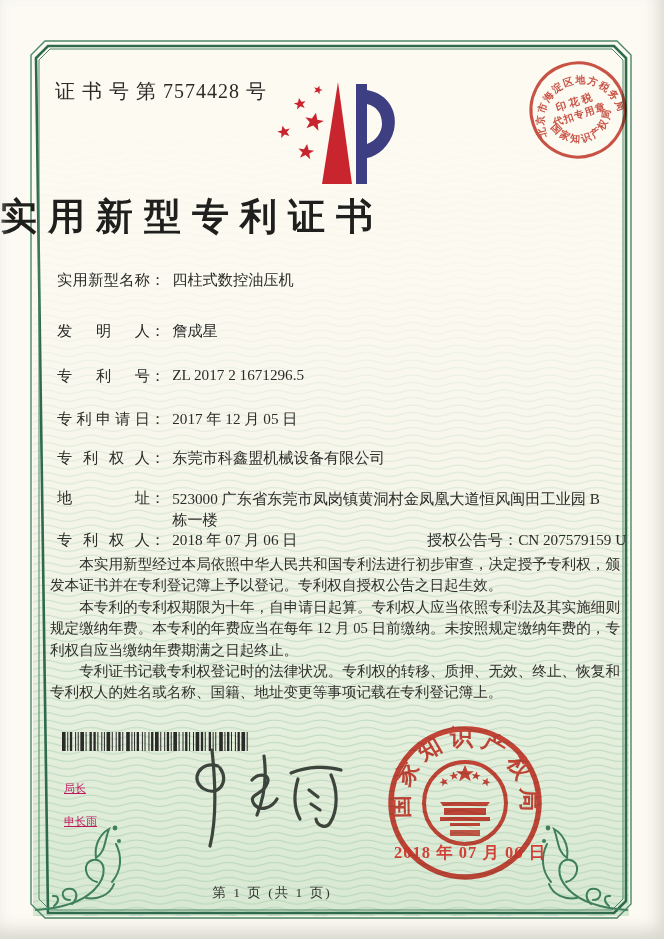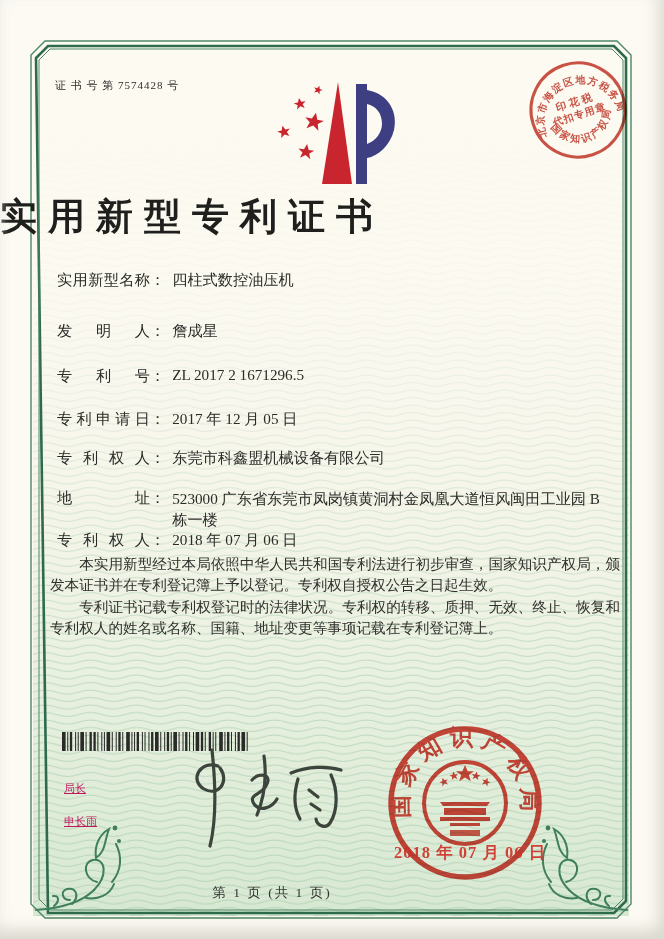--- a/index.html
+++ b/index.html
@@ -18,21 +18,21 @@
   }
   #waves{left:33px;top:43px;z-index:0;}
   #wave-fade{
     left:33px;top:43px;width:596px;height:873px;z-index:1;
     background:linear-gradient(180deg,rgba(252,250,241,1) 4%,rgba(252,250,241,.85) 28%,rgba(250,249,238,.35) 52%,rgba(245,246,232,0) 72%);
   }
   #photo-shadow{left:0;top:0;width:664px;height:939px;z-index:9;pointer-events:none;
     box-shadow:inset -5px -9px 16px rgba(95,95,80,.22), inset 2px 2px 8px rgba(255,255,255,.5);}
   
   .content{z-index:3;}
-  #cert-number{left:55px;top:78px;font-size:11px;letter-spacing:1px;}
+  #cert-number{left:55px;top:78px;font-size:20px;letter-spacing:1px;}
   #title{left:0;top:192px;width:664px;font-size:37px;font-weight:bold;
          letter-spacing:11px;color:#1f1f1d;}
   .field-row{left:57px;font-size:15.2px;white-space:nowrap;}
   .flabel{display:inline-block;width:93px;text-align:justify;text-align-last:justify;vertical-align:top;}
   .fcolon{display:inline-block;vertical-align:top;margin-right:7px;}
   .fvalue{display:inline-block;vertical-align:top;}
   .fvalue.wrap{white-space:normal;width:436px;line-height:21px;}
   #grant-number-part{left:370px;top:0;position:absolute;}
   #paragraphs{left:50px;top:554px;width:570px;font-size:14.6px;line-height:21.4px;
               text-align:justify;color:#30302c;}
@@ -153,24 +153,28 @@
   <span class="flabel">专利申请日</span><span class="fcolon">：</span><span class="fvalue">2017 年 12 月 05 日</span>
 </div>
 <div class="abs content field-row" style="top:448px">
   <span class="flabel">专利权人</span><span class="fcolon">：</span><span class="fvalue">东莞市科鑫盟机械设备有限公司</span>
 </div>
 <div class="abs content field-row" style="top:488px">
   <span class="flabel">地址</span><span class="fcolon">：</span><span class="fvalue wrap">523000 广东省东莞市凤岗镇黄洞村金凤凰大道恒风闽田工业园 B 栋一楼</span>
 </div>
 <div class="abs content field-row" style="top:530px;width:570px">
   <span class="flabel">专利权人</span><span class="fcolon">：</span><span class="fvalue">2018 年 07 月 06 日</span>
+  <span id="grant-number-part">
+    <span>授权公告号</span><span>：</span><span>CN 207579159 U</span>
+  </span>
 </div>
 
 <div id="paragraphs" class="abs content">
-  <p>本实用新型经过本局依照中华人民共和国专利法进行初步审查，国家知识产权局，颁发本证书并在专利登记簿上予以登记。专利权自授权公告之日起生效。</p>
+  <p>本实用新型经过本局依照中华人民共和国专利法进行初步审查，决定授予专利权，颁发本证书并在专利登记簿上予以登记。专利权自授权公告之日起生效。</p>
+  <p>本专利的专利权期限为十年，自申请日起算。专利权人应当依照专利法及其实施细则规定缴纳年费。本专利的年费应当在每年 12 月 05 日前缴纳。未按照规定缴纳年费的，专利权自应当缴纳年费期满之日起终止。</p>
   <p>专利证书记载专利权登记时的法律状况。专利权的转移、质押、无效、终止、恢复和专利权人的姓名或名称、国籍、地址变更等事项记载在专利登记簿上。</p>
 </div>
 
 <svg id="barcode" class="abs" width="186" height="20">
     <rect x="0" y="0" width="3.6295774647887327" height="19" fill="#2a2a28"></rect>
     <rect x="5.23943661971831" y="0" width="1.0098591549295775" height="19" fill="#2a2a28"></rect>
     <rect x="7.859154929577465" y="0" width="2.319718309859155" height="19" fill="#2a2a28"></rect>
     <rect x="13.098591549295776" y="0" width="1.0098591549295775" height="19" fill="#2a2a28"></rect>
     <rect x="15.71830985915493" y="0" width="1.0098591549295775" height="19" fill="#2a2a28"></rect>
     <rect x="18.338028169014084" y="0" width="3.6295774647887327" height="19" fill="#2a2a28"></rect>

